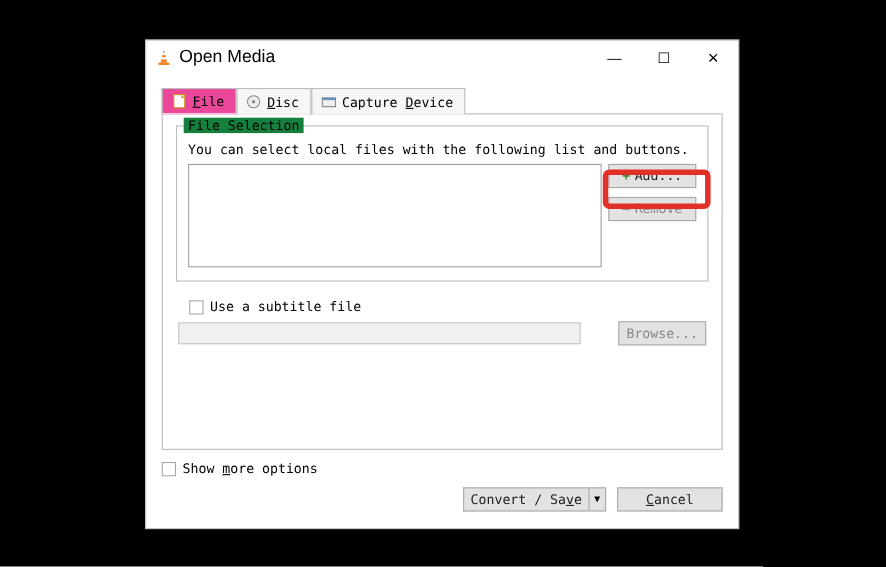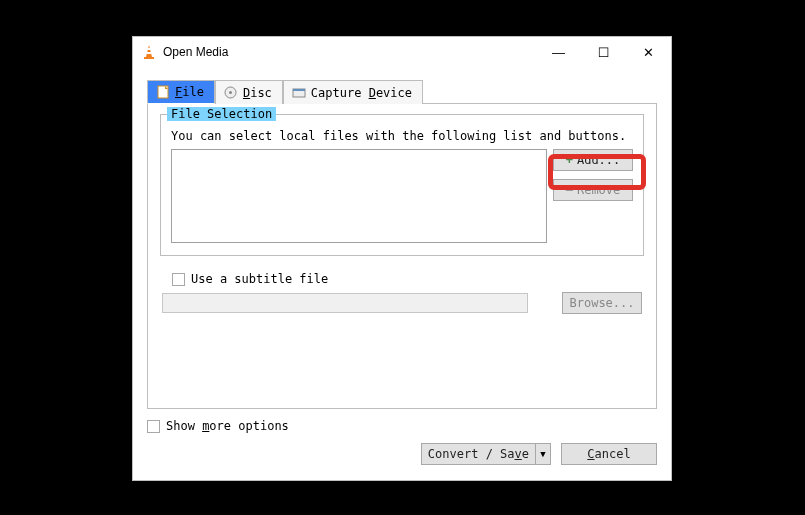--- a/index.html
+++ b/index.html
@@ -26,21 +26,21 @@
   align-items: center;
   padding-left: 8px;
 }
 .vlc-icon {
   width: 16px;
   height: 16px;
   margin-right: 6px;
   position: relative;
 }
 .vlc-icon svg { display: block; }
-.title-text { font-family: Tahoma, sans-serif; font-size: 12px; }
+.title-text { font-family: Tahoma, sans-serif; font-size: 16px; }
 .winbtns {
   margin-left: auto;
   display: flex;
 }
 .winbtn {
   width: 45px;
   height: 30px;
   display: flex;
   align-items: center;
   justify-content: center;
@@ -61,41 +61,41 @@
   align-items: center;
   gap: 5px;
   border: 1px solid #bdbdbd;
   border-bottom: none;
   background: #f6f6f6;
   margin-right: 0;
   position: relative;
   top: 1px;
 }
 .tab.active {
-  background: #3b82f6;
+  background: #ec4899;
   border-bottom: 1px solid #fff;
 }
 .tab .ul { text-decoration: underline; }
 .tab-icon { width: 14px; height: 14px; display: inline-flex; align-items: center; justify-content: center; }
 .panel {
   border: 1px solid #bdbdbd;
   border-top: none;
   padding: 10px 12px 14px 12px;
   min-height: 305px;
 }
 .fieldset {
   border: 1px solid #bdbdbd;
   padding: 8px 10px 12px 10px;
   position: relative;
 }
 .fieldset-legend {
   position: absolute;
   top: -8px;
   left: 6px;
-  background: #7dd3fc;
+  background: #15803d;
   padding: 0 4px;
 }
 .hint { margin: 6px 0 6px 0; }
 .file-row { display: flex; gap: 6px; align-items: flex-start; }
 .file-list {
   flex: 1;
   height: 94px;
   border: 1px solid #a0a0a0;
   background: #fff;
 }

